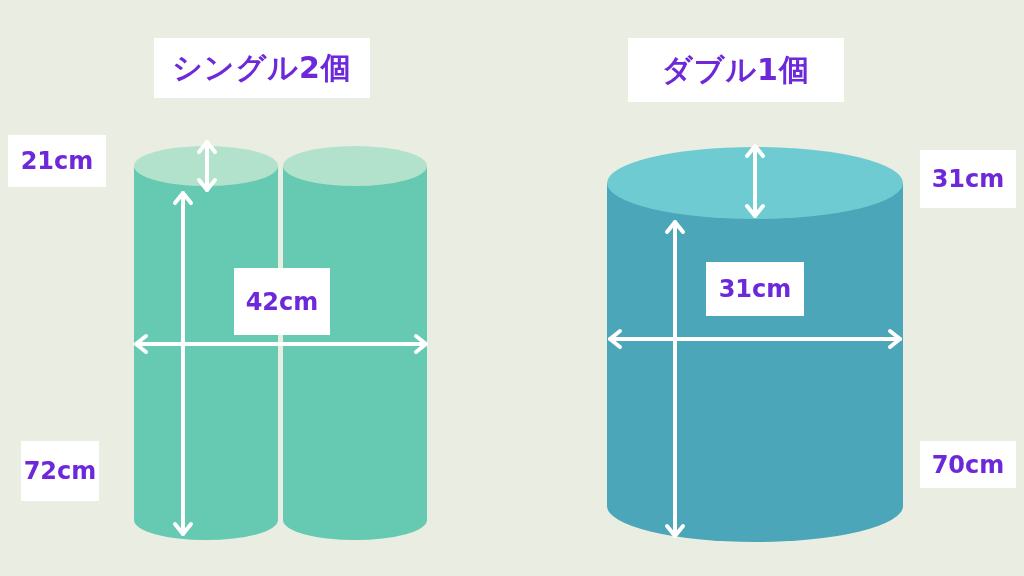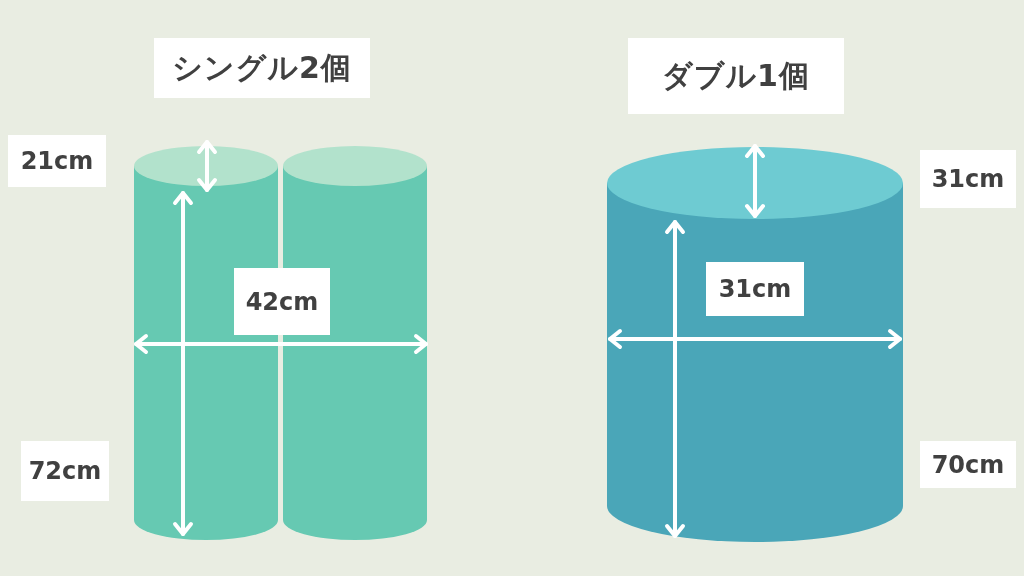--- a/index.html
+++ b/index.html
@@ -3,21 +3,21 @@
 <meta charset="utf-8">
 <style>
   html, body { margin: 0; padding: 0; }
   body {
     width: 1024px; height: 576px; overflow: hidden;
     background: #e9ede2;
     font-family: "DejaVu Sans", sans-serif;
     position: relative;
   }
   .label {
-    position: absolute; background: #ffffff; color: #404040;
+    position: absolute; background: #ffffff; color: #6d28d9;
     font-weight: bold; display: flex; align-items: center; justify-content: center;
     font-family: "DejaVu Sans", sans-serif;
   }
   .title { font-size: 30px; letter-spacing: 1px; }
   .dim { font-size: 24px; }
   svg { position: absolute; left: 0; top: 0; }
 </style>
 </head>
 <body>
 
@@ -61,18 +61,18 @@
     <polyline points="667,526 675,536 683,526"></polyline>
     <line x1="610" y1="339" x2="900" y2="339"></line>
     <polyline points="620,331 610,339 620,347"></polyline>
     <polyline points="890,331 900,339 890,347"></polyline>
   </g>
 </svg>
 
 <div class="label title" style="left:154px;top:38px;width:216px;height:60px;">シングル2個</div>
 <div class="label dim" style="left:8px;top:135px;width:98px;height:52px;">21cm</div>
 <div class="label dim" style="left:234px;top:268px;width:96px;height:67px;">42cm</div>
-<div class="label dim" style="left:21px;top:441px;width:88px;height:60px;">72cm</div>
+<div class="label dim" style="left:21px;top:441px;width:78px;height:60px;">72cm</div>
 
-<div class="label title" style="left:628px;top:38px;width:216px;height:76px;">ダブル1個</div>
+<div class="label title" style="left:628px;top:38px;width:216px;height:64px;">ダブル1個</div>
 <div class="label dim" style="left:920px;top:150px;width:96px;height:58px;">31cm</div>
 <div class="label dim" style="left:706px;top:262px;width:98px;height:54px;">31cm</div>
 <div class="label dim" style="left:920px;top:441px;width:96px;height:47px;">70cm</div>
 
 </body></html>

